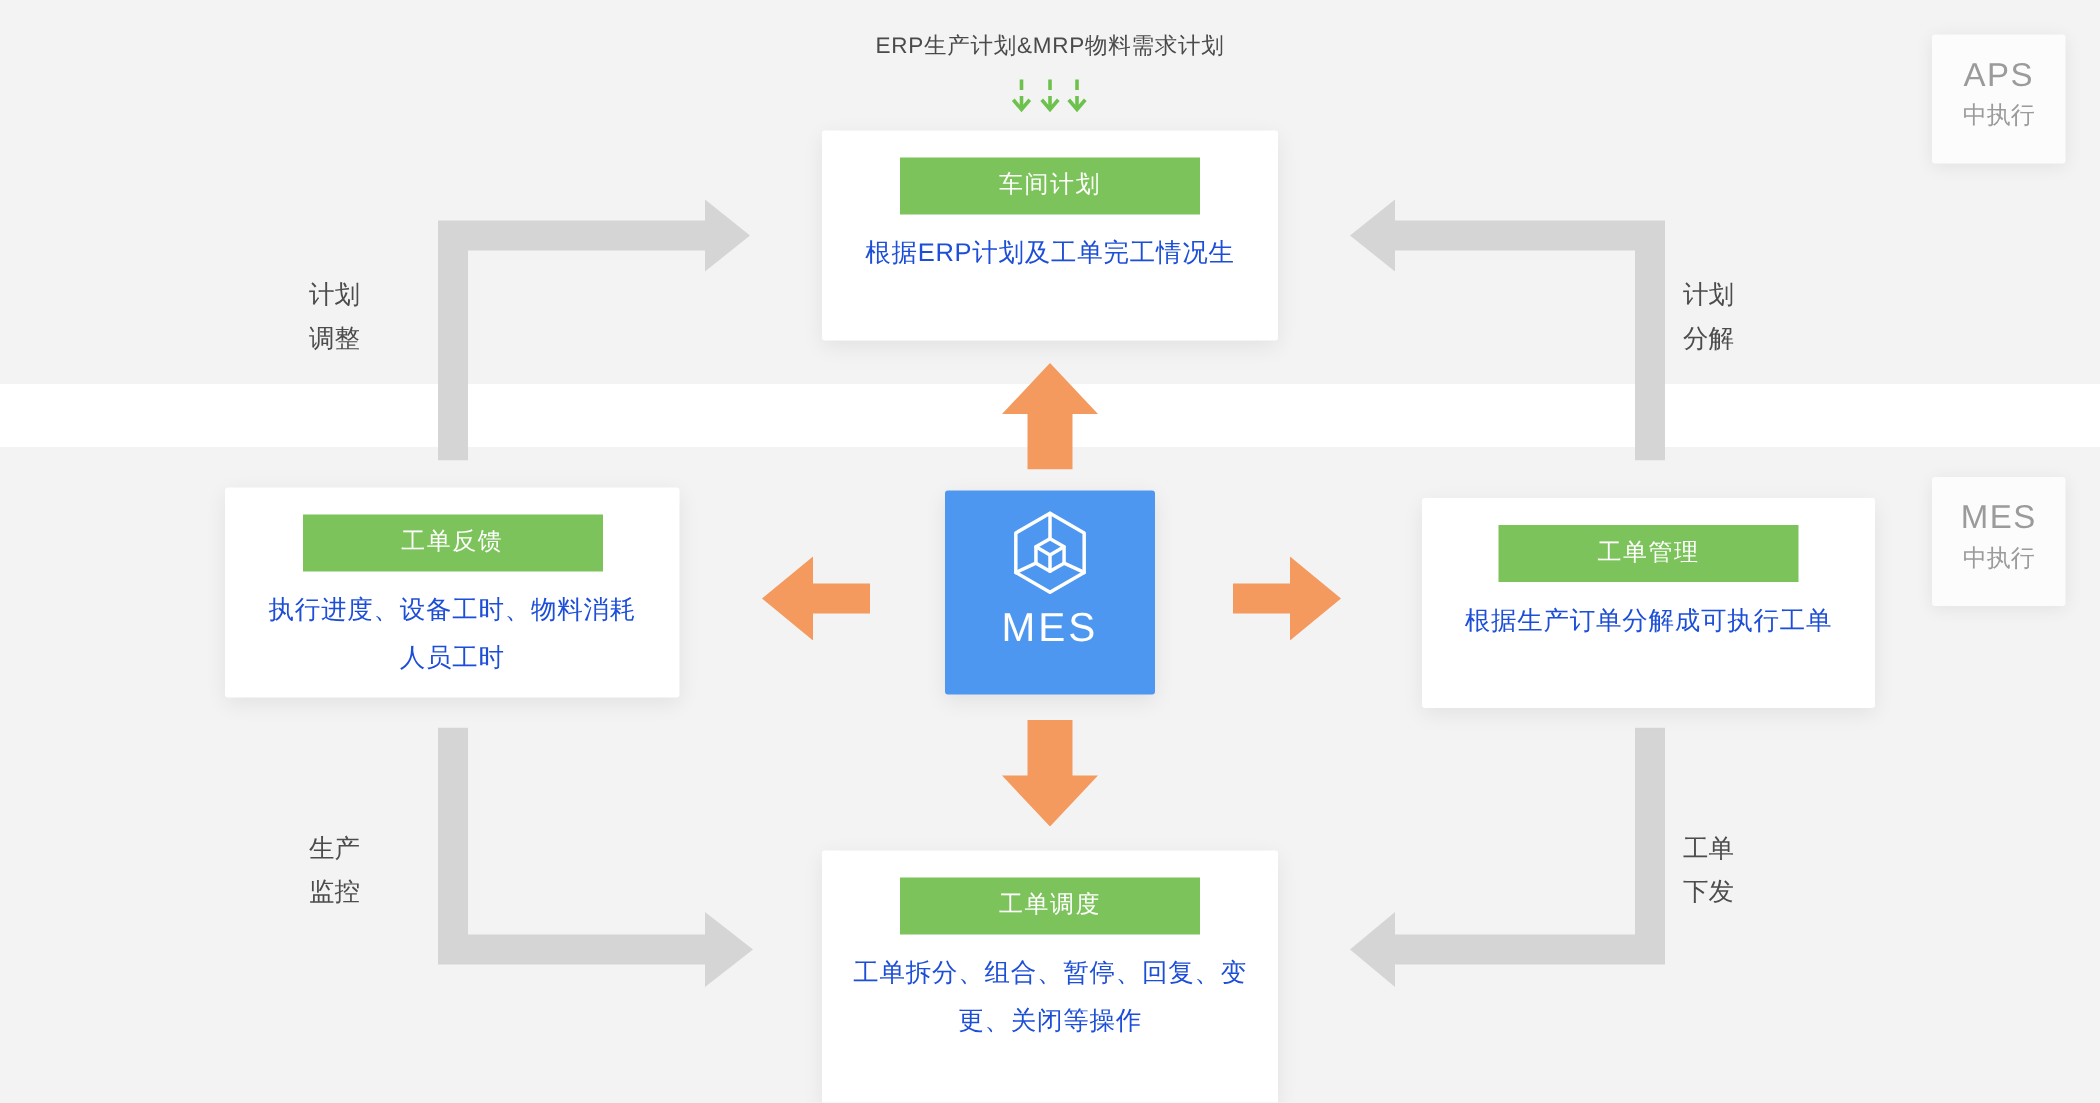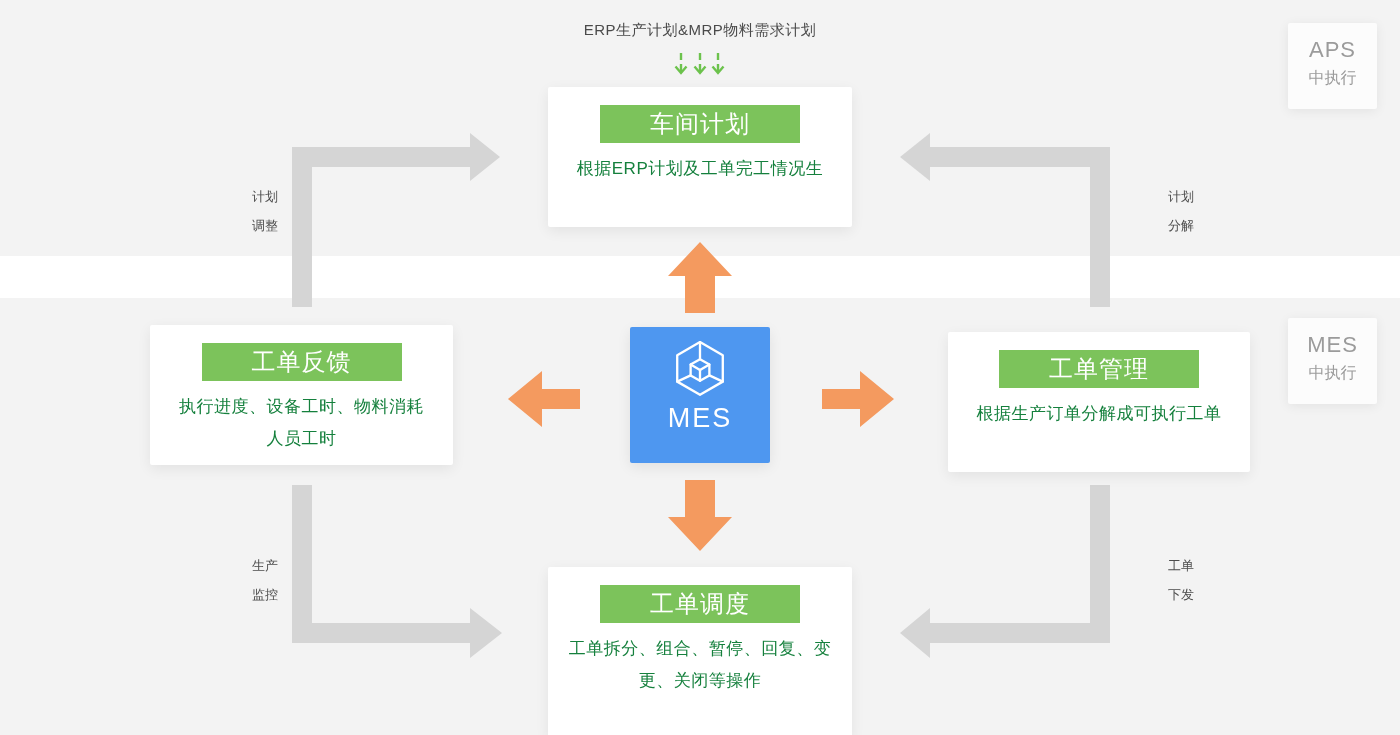--- a/index.html
+++ b/index.html
@@ -16,39 +16,39 @@
     text-align:center;font-size:15px;color:#4a4a4a;letter-spacing:.5px;
   }
   .abs{position:absolute;}
   .node{
     position:absolute;background:#ffffff;border-radius:2px;
     box-shadow:0 4px 14px rgba(0,0,0,0.07);
   }
   .node-title{
     width:200px;height:38px;margin:18px auto 0;
     background:var(--green,#7cc35b);color:#ffffff;
-    font-size:24px;line-height:38px;text-align:center;letter-spacing:1px;
+    font-size:16px;line-height:38px;text-align:center;letter-spacing:1px;
   }
   .node-desc{
     margin-top:10px;text-align:center;
-    font-size:17px;line-height:32px;color:#15803d;letter-spacing:.5px;
+    font-size:17px;line-height:32px;color:#1d4ed8;letter-spacing:.5px;
   }
   .mes-box{
     position:absolute;left:630px;top:327px;width:140px;height:136px;
     background:var(--blue,#4e97f0);border-radius:2px;
     box-shadow:0 4px 14px rgba(0,0,0,0.08);
   }
   .mes-box svg{display:block;margin:12px auto 0;}
   .mes-label{
     text-align:center;color:#ffffff;font-size:27px;
     letter-spacing:2px;margin-top:2px;font-weight:400;
   }
   .side-label{
-    position:absolute;width:72px;text-align:right;
-    font-size:13px;line-height:29px;color:#4c4c4c;
+    position:absolute;width:72px;text-align:left;
+    font-size:17px;line-height:29px;color:#4c4c4c;
   }
   .badge{
     position:absolute;width:89px;height:86px;box-sizing:border-box;
     background:#fcfcfc;border-radius:2px;padding-top:12px;
     box-shadow:0 2px 12px rgba(0,0,0,0.07);
     text-align:center;color:#9b9b9b;
   }
   .badge-line1{font-size:22px;line-height:30px;letter-spacing:1px;}
   .badge-line2{font-size:16px;line-height:26px;}
   .gray-elbow polygon{fill:var(--arrow-gray,#d5d5d5);}

